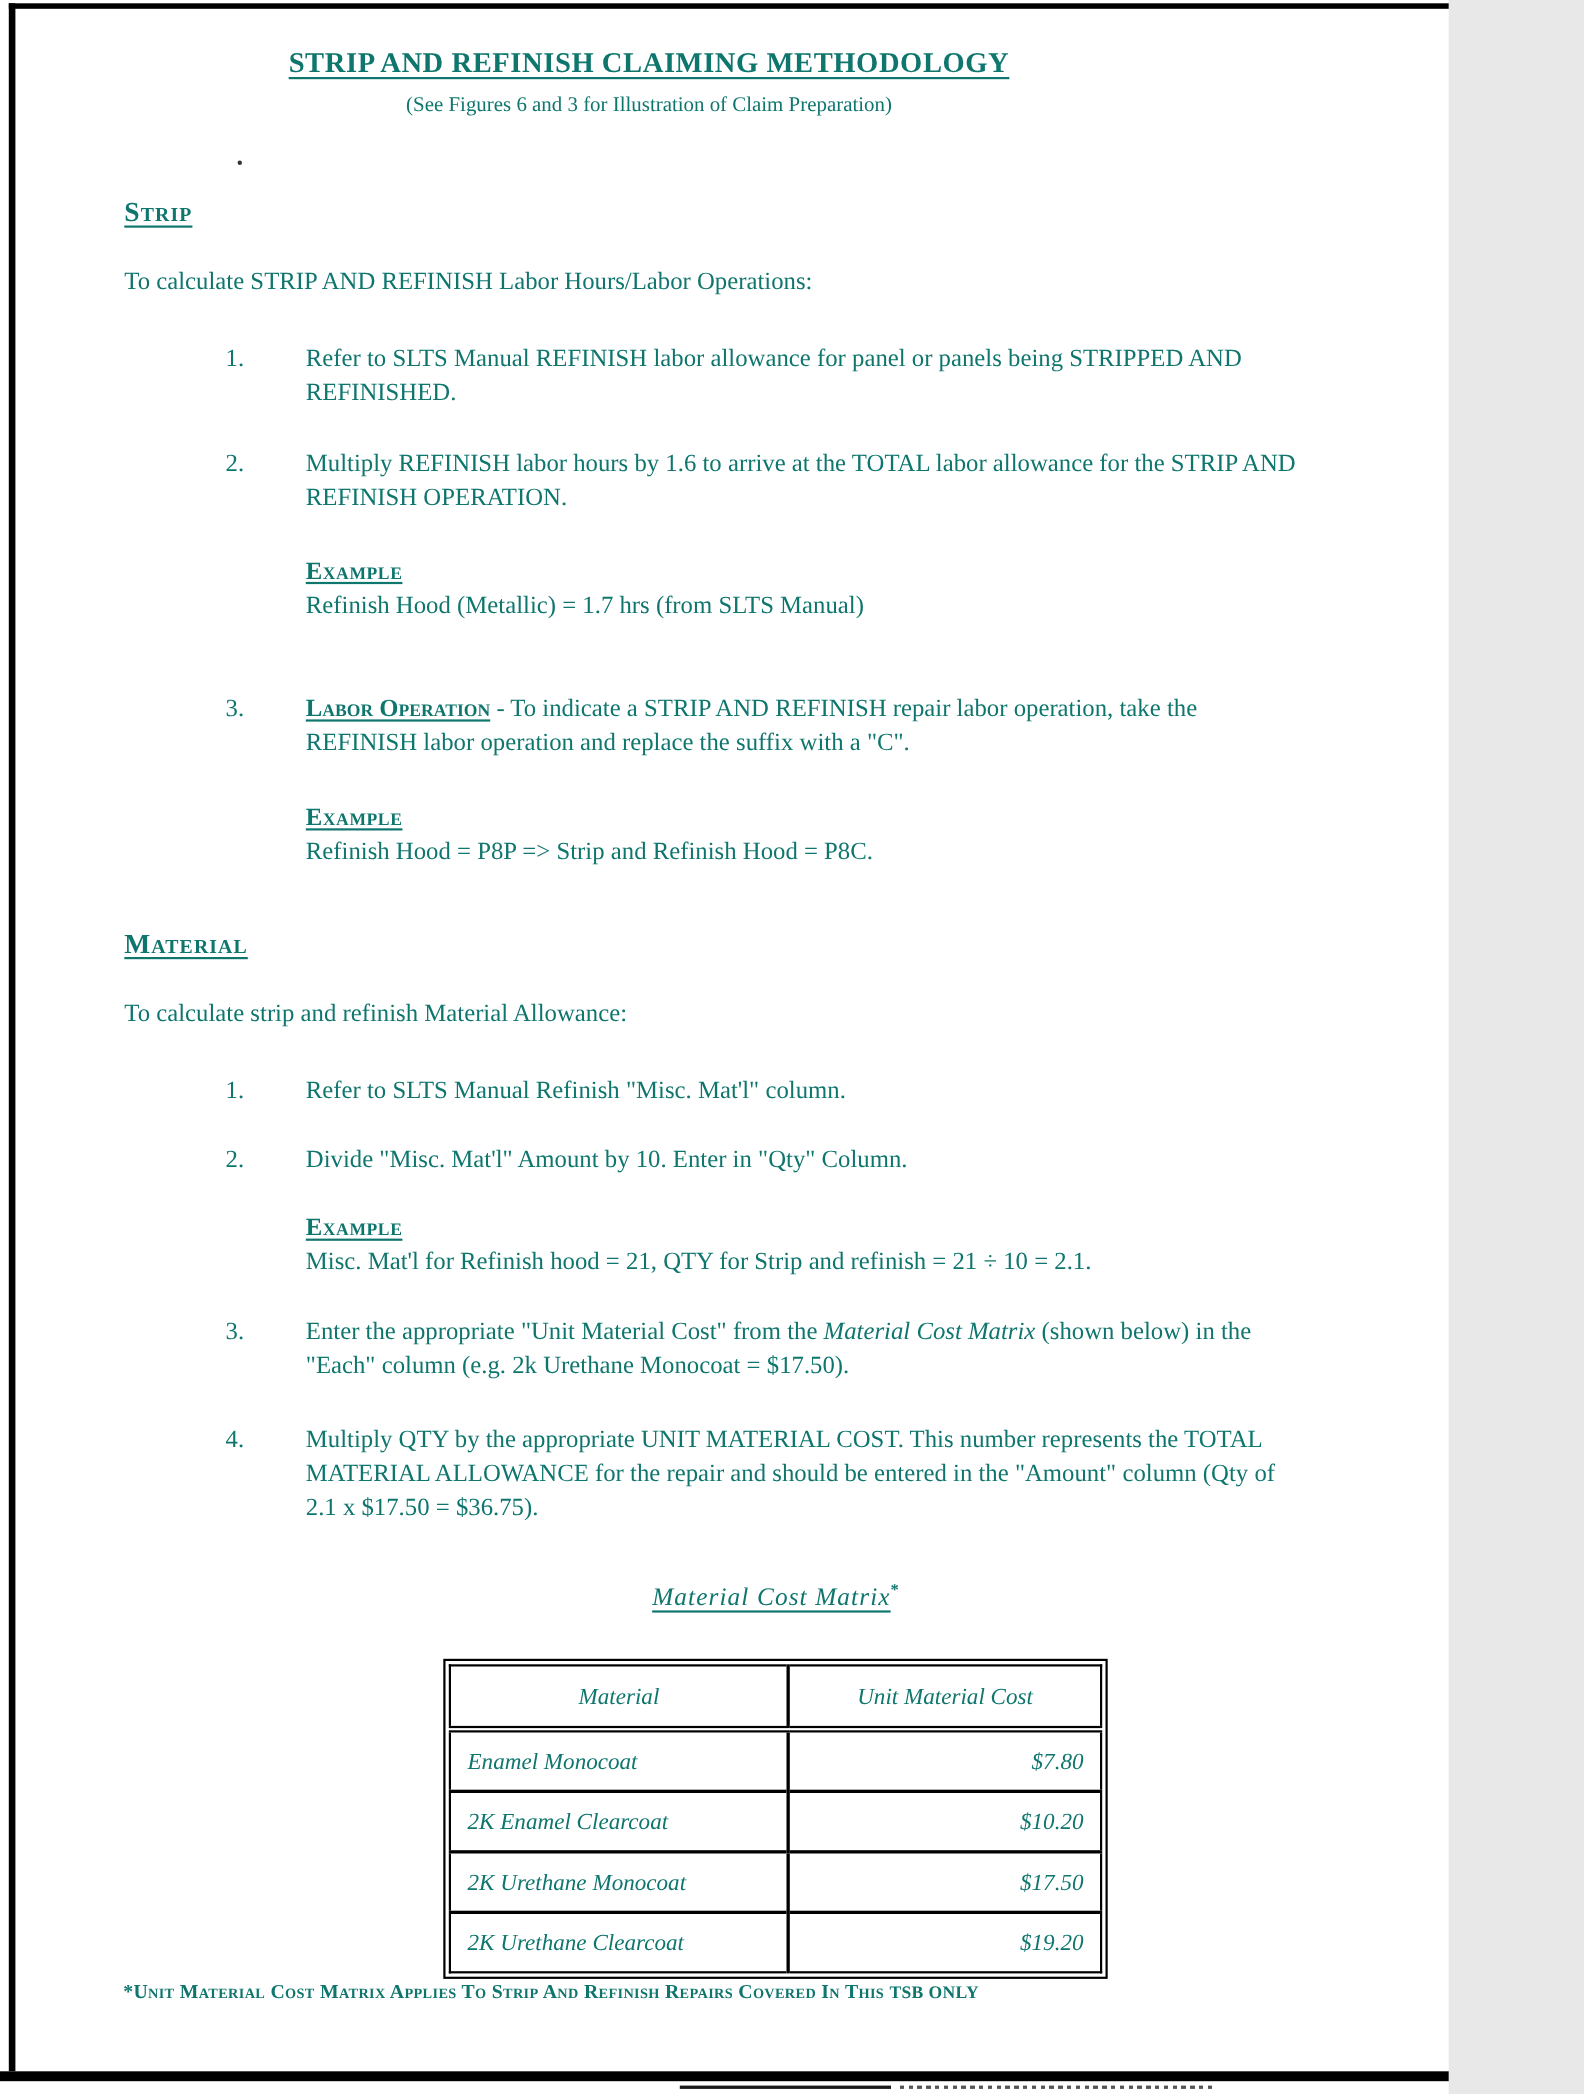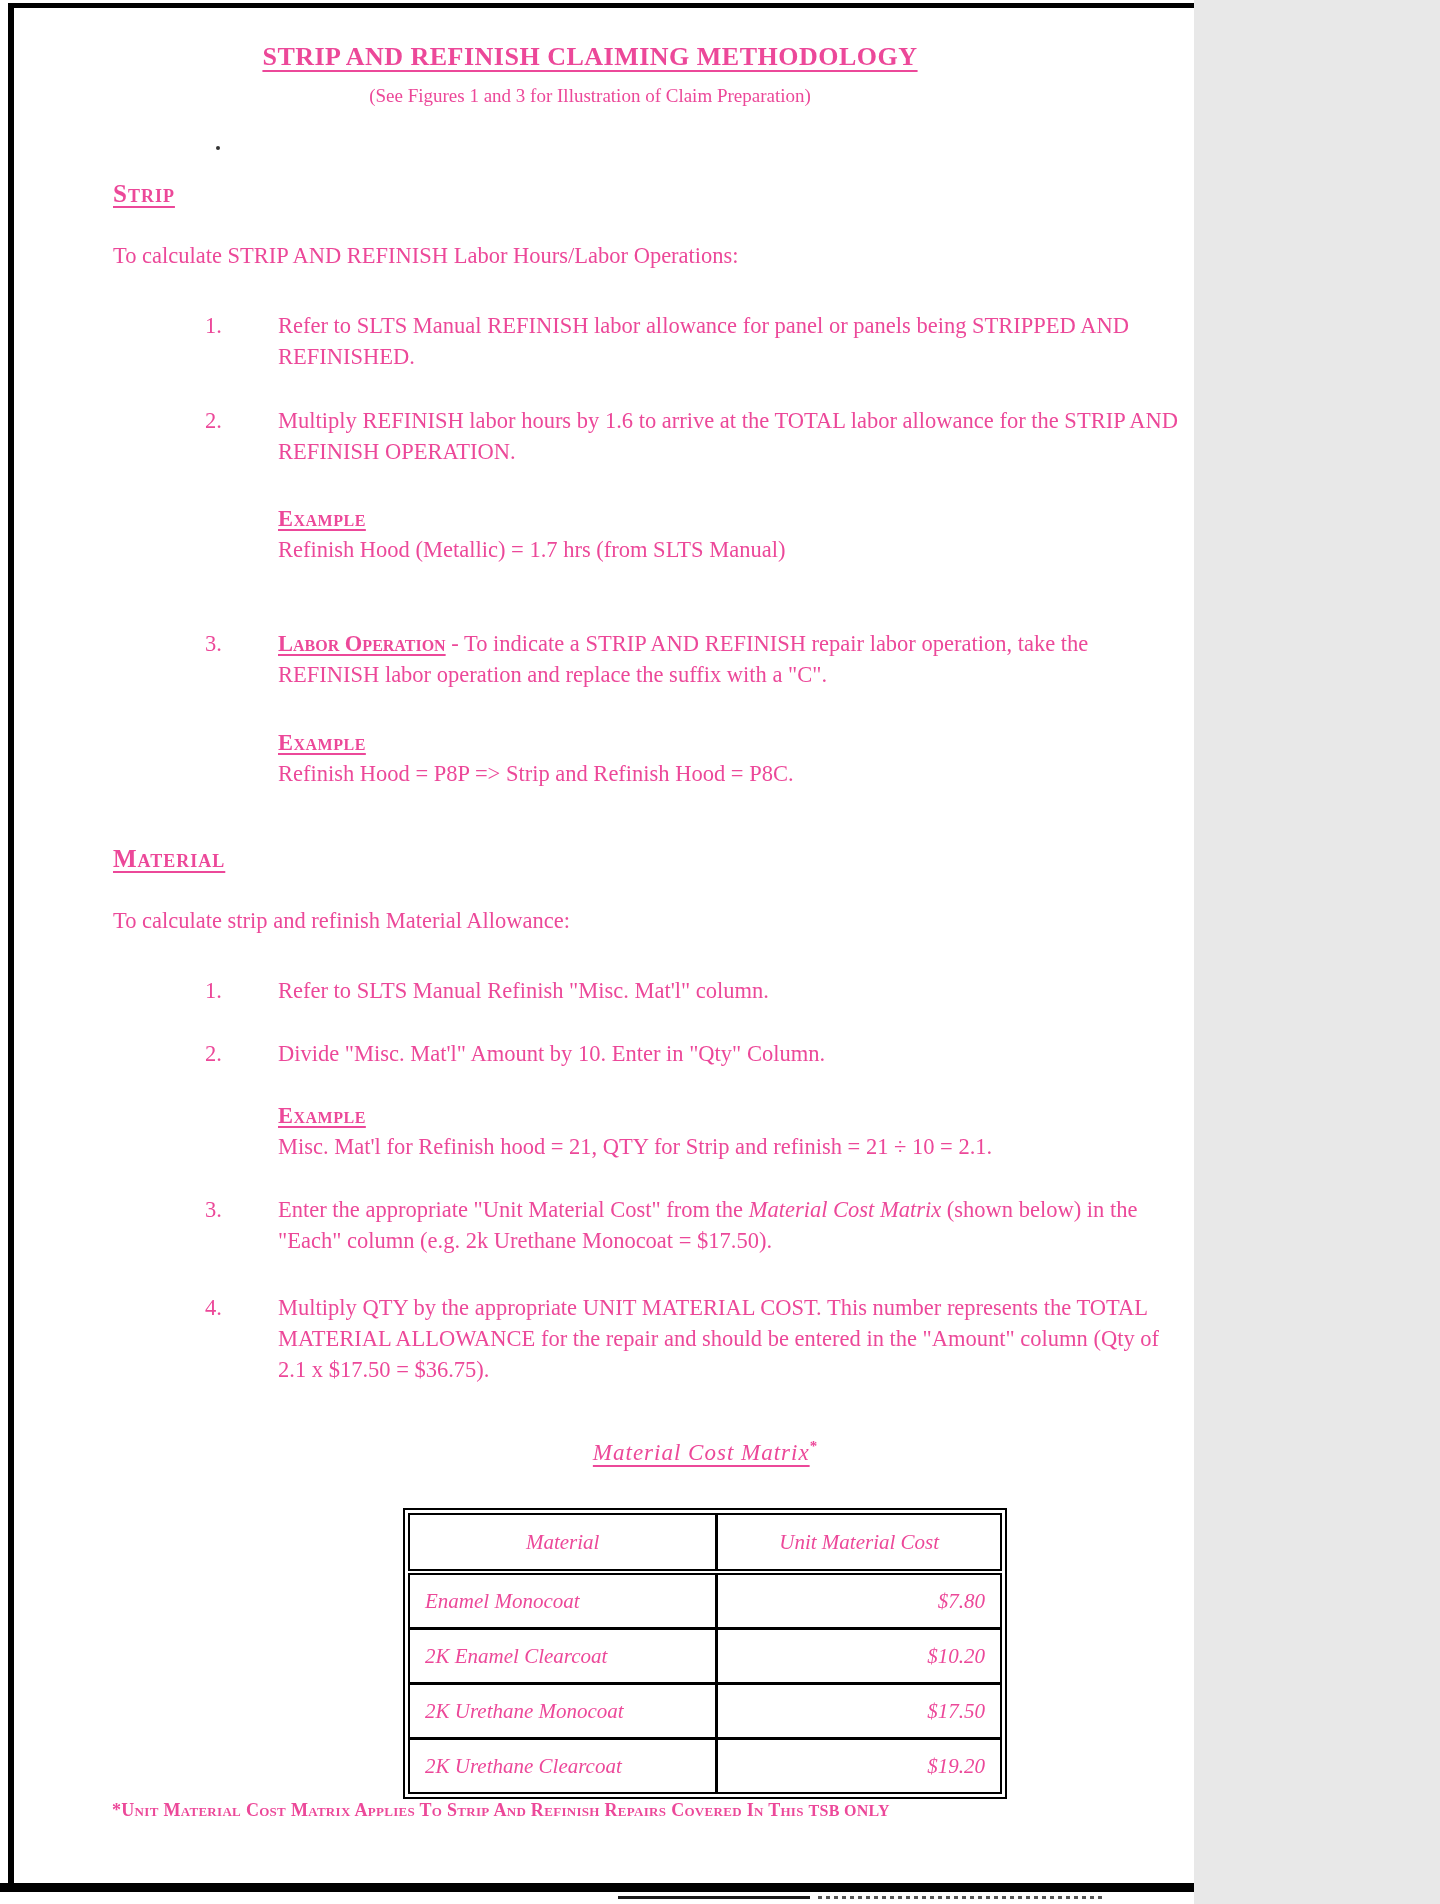--- a/index.html
+++ b/index.html
@@ -1,21 +1,21 @@
 <!DOCTYPE html>
 <html><head>
 <meta charset="utf-8">
 <style>
   html,body { margin:0; padding:0; background:#e8e8e8; }
   .page {
     position:relative;
-    width:1194px; height:1904px;
+    width:1317px; height:1904px;
     background:#ffffff;
     font-family:"Liberation Serif", serif;
-    color:#ec4899;
+    color:#0f766e;
     overflow:hidden;
   }
   
   .frame-left  { position:absolute; left:8px;   top:3px;    width:6px;   height:1880px; background:#000; }
   .frame-top   { position:absolute; left:8px;   top:3px;    width:1401px;height:5px;    background:#000; }
   .frame-right { position:absolute; left:1403px;top:3px;    width:6px;   height:1880px; background:#000; }
   .frame-bottom{ position:absolute; left:0;     top:1883px; width:1440px;height:9px;    background:#000; }
 
   .title-block { position:absolute; top:42px; left:120px; width:940px; text-align:center; }
   .doc-title {
@@ -83,21 +83,21 @@
 
 <div class="page">
 
   <div class="frame-left"></div>
   <div class="frame-top"></div>
   <div class="frame-right"></div>
   <div class="frame-bottom"></div>
 
   <div class="title-block">
     <div class="doc-title">STRIP AND REFINISH CLAIMING METHODOLOGY</div>
-    <div class="doc-subtitle">(See Figures 1 and 3 for Illustration of Claim Preparation)</div>
+    <div class="doc-subtitle">(See Figures 6 and 3 for Illustration of Claim Preparation)</div>
   </div>
 
   <div class="speck"></div>
 
   <div class="section-heading" style="top:180px;">Strip</div>
   <div class="intro" style="top:243px;">To calculate STRIP AND REFINISH Labor Hours/Labor Operations:</div>
 
   <div class="nitem" style="top:310px;">
     <span class="num">1.</span>
     <span class="itext">Refer to SLTS Manual REFINISH labor allowance for panel or panels being STRIPPED AND REFINISHED.</span>

